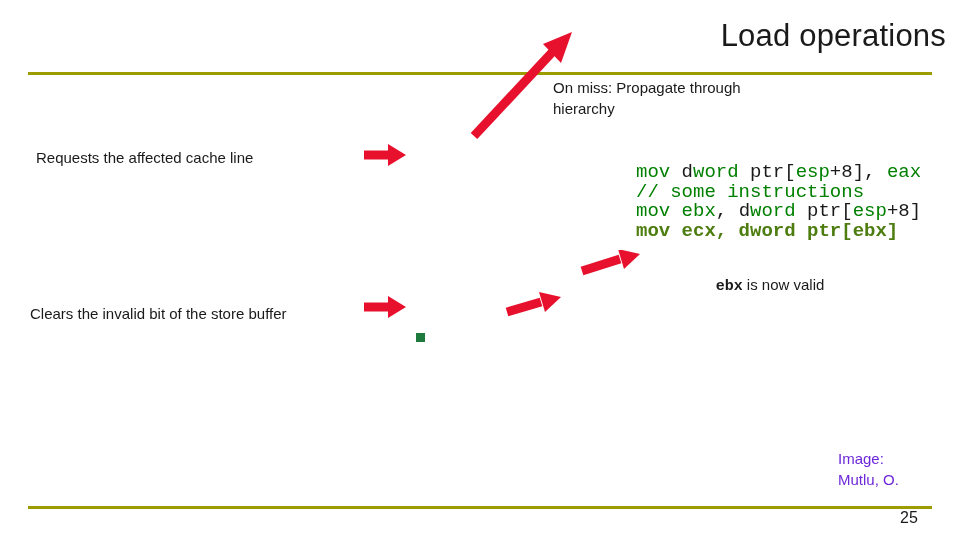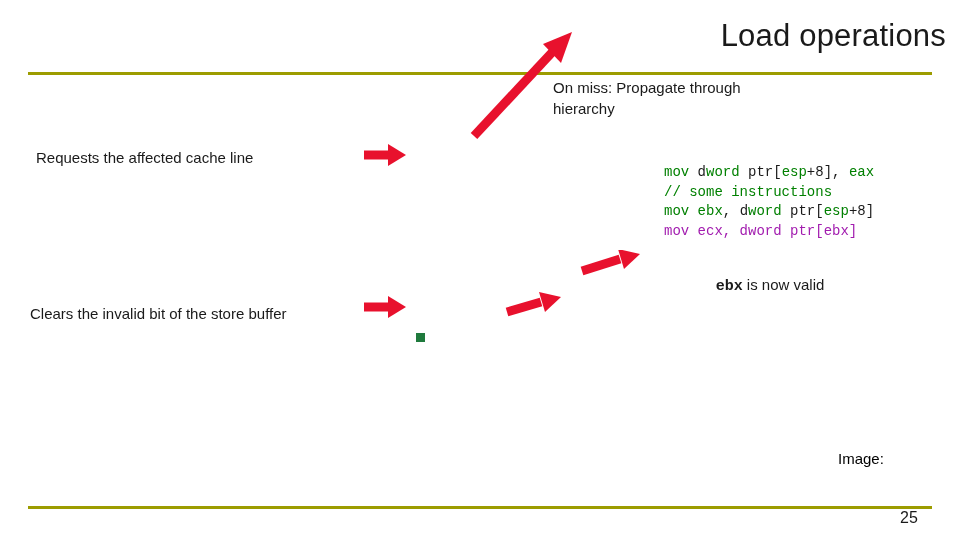--- a/index.html
+++ b/index.html
@@ -82,47 +82,47 @@
     text-align: center;
   }
   #ebx-valid-text .mono-b {
     font-family: "Liberation Mono", monospace;
     font-weight: bold;
     font-size: 15px;
   }
   
   .code {
     position: absolute;
-    left: 664px;
+    left: 636px;
     top: 163px;
     font-family: "Liberation Mono", monospace;
-    font-size: 14px;
+    font-size: 19px;
     line-height: 19.5px;
     white-space: pre;
   }
   .code .ln { display: block; }
   .kw    { color: #008000; }
   .dk    { color: #1a1a1a; }
   .cm    { color: #008000; text-align: center; }
-  .dim   { color: #a21caf; }
+  .dim   { color: #4d7c0f; font-weight: bold; }
   
   .arrow {
     position: absolute;
     color: #e8112d;
   }
   .arrow svg { display: block; }
   
   .credit {
     position: absolute;
     left: 838px;
     top: 448px;
     width: 120px;
     font-size: 15px;
     line-height: 21px;
-    color: #000000;
+    color: #6d28d9;
   }
   .pagenum {
     position: absolute;
     left: 900px;
     top: 509px;
     width: 44px;
     text-align: left;
     font-size: 16px;
     color: #1a1a1a;
   }
@@ -188,17 +188,18 @@
       <path d="M56 5 L40 20 L34 0 Z" fill="#e8112d"></path>
     </svg>
   </div>
 
   <div class="green-sq"></div>
 
   <div class="rule-bottom"></div>
 
   <div class="credit">
     <div>Image:</div>
+    <div>Mutlu, O.</div>
   </div>
 
   <div class="pagenum">25</div>
 
 </div>
 
 </body></html>

